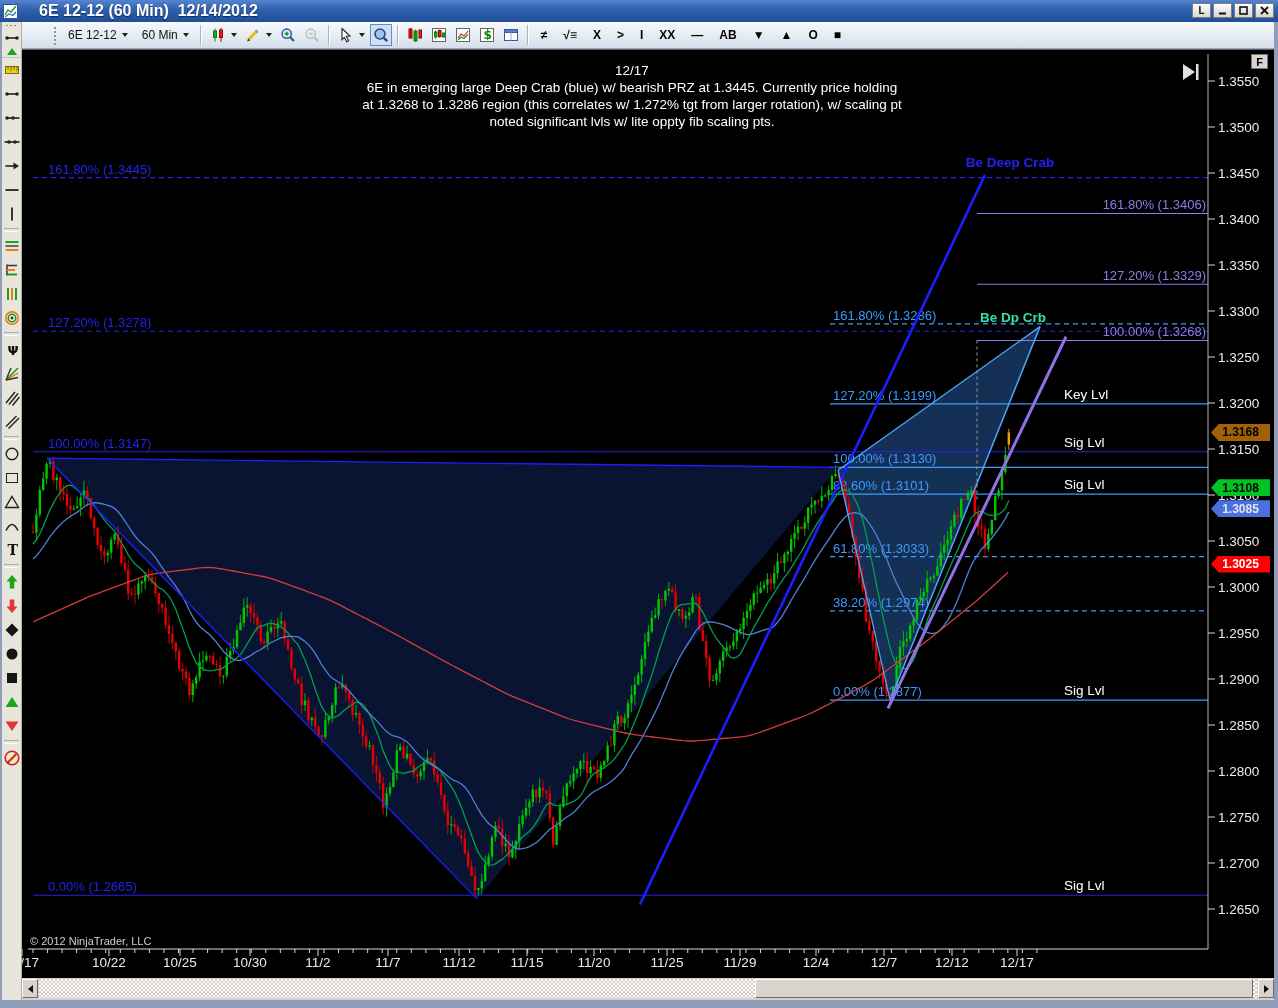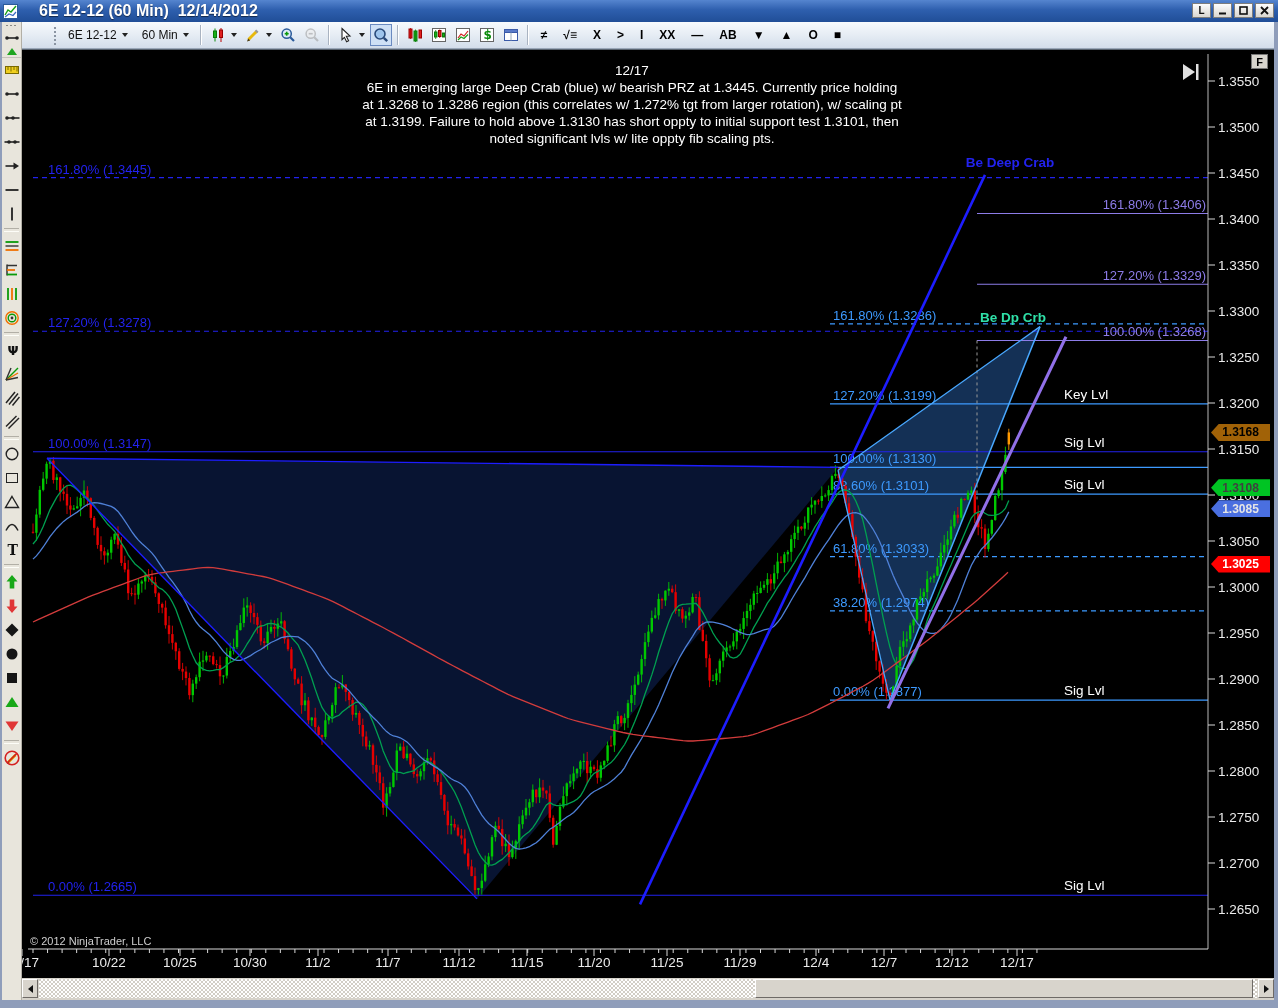--- a/index.html
+++ b/index.html
@@ -1166,27 +1166,26 @@
         <line x1="995" y1="899" x2="995" y2="906" stroke="#d8d8d8" stroke-width="1"></line>
         <text x="995" y="917" fill="#ececec" font-size="13.5" font-family="&quot;Liberation Sans&quot;, sans-serif" text-anchor="middle">12/17</text>
         <text x="8" y="895" fill="#cfcfcf" font-size="11" font-family="&quot;Liberation Sans&quot;, sans-serif">© 2012 NinjaTrader, LLC</text>
         <polygon points="1161,14 1161,30 1173,22" fill="#e0e0e0"></polygon>
         <rect x="1174" y="14" width="2.5" height="16" fill="#e0e0e0"></rect>
       </svg>
     <div id="annotation">
         <div>12/17</div>
         <div>6E in emerging large Deep Crab (blue) w/ bearish PRZ at 1.3445.  Currently price holding</div>
         <div>at 1.3268 to 1.3286 region (this correlates w/ 1.272% tgt from larger rotation), w/ scaling pt</div>
-        <div>at 1.3199.  Failure to hold above 1.3130 has short oppty to initial support test 1.3101, then</div>
         <div>noted significant lvls w/ lite oppty fib scaling pts.</div>
       </div>
     <div id="fbtn">F</div>
     <div id="tags">
         <div class="ptag" style="top: 373.94px; background: #a16207; color: rgb(0, 0, 0);">1.3168</div>
-        <div class="ptag" style="top: 429.14px; background: rgb(0, 196, 35); color: #404040;">1.3108</div>
+        <div class="ptag" style="top: 429.14px; background: rgb(0, 196, 35); color: #000000;">1.3108</div>
         <div class="ptag" style="top: 450.3px; background: rgb(74, 111, 224); color: #e5e5e5;">1.3085</div>
         <div class="ptag" style="top: 505.5px; background: rgb(255, 0, 0); color: rgb(255, 255, 255);">1.3025</div>
       </div>
   </div>
 
   <div id="hscroll">
     <div class="sbtn" style="left:0;">
         <span class="arr-l"></span>
       </div>
     <div class="track"></div>

